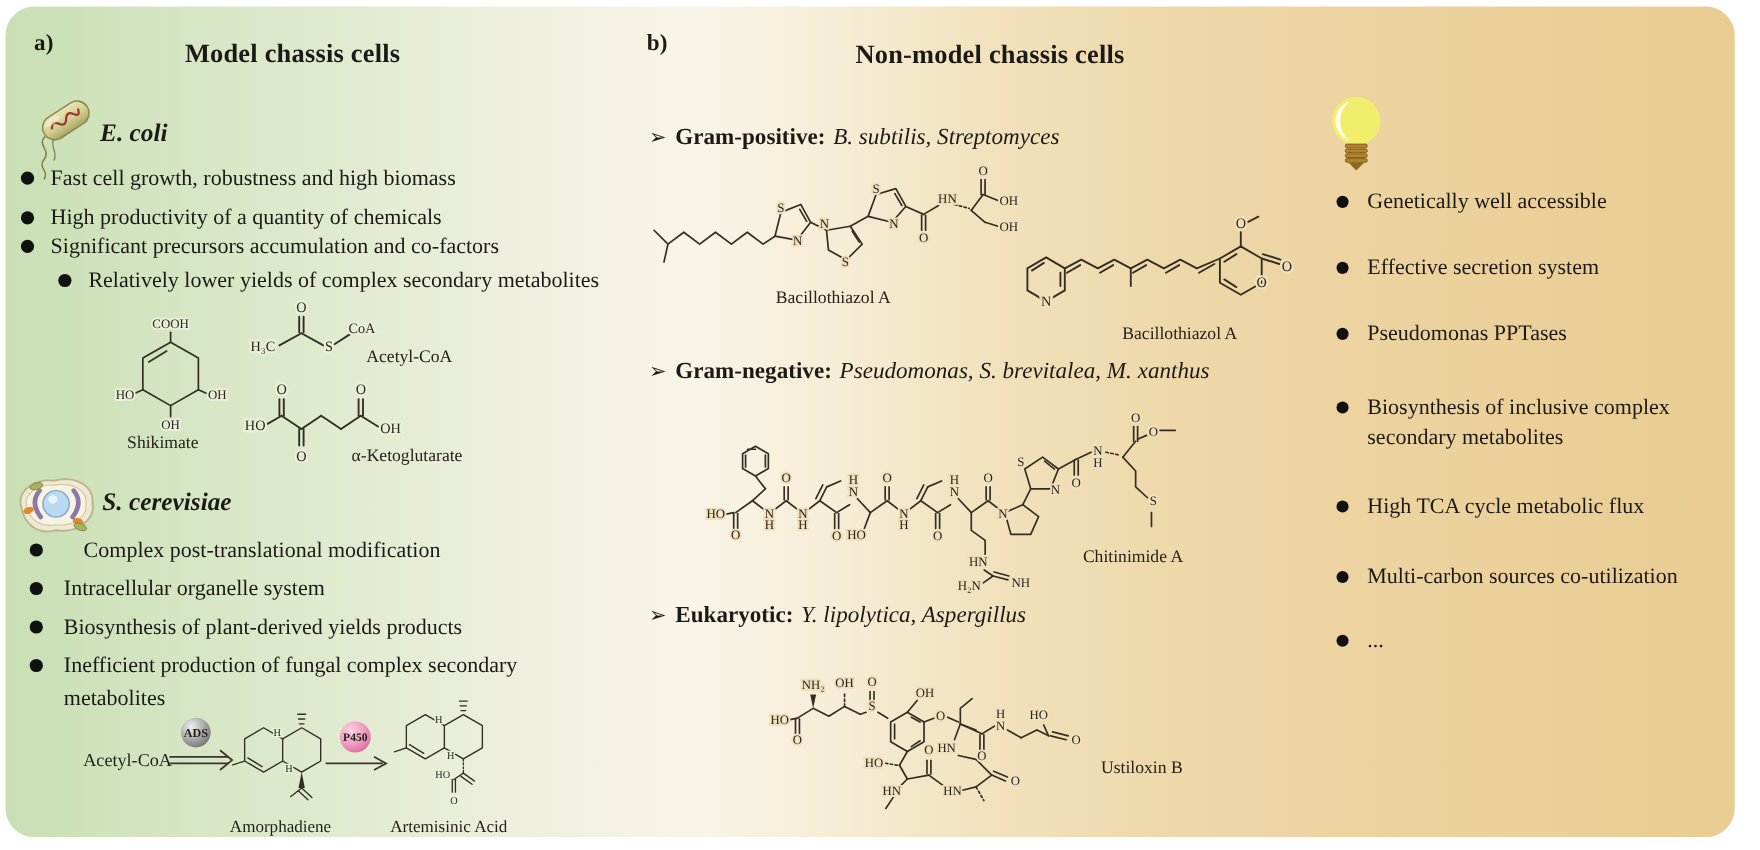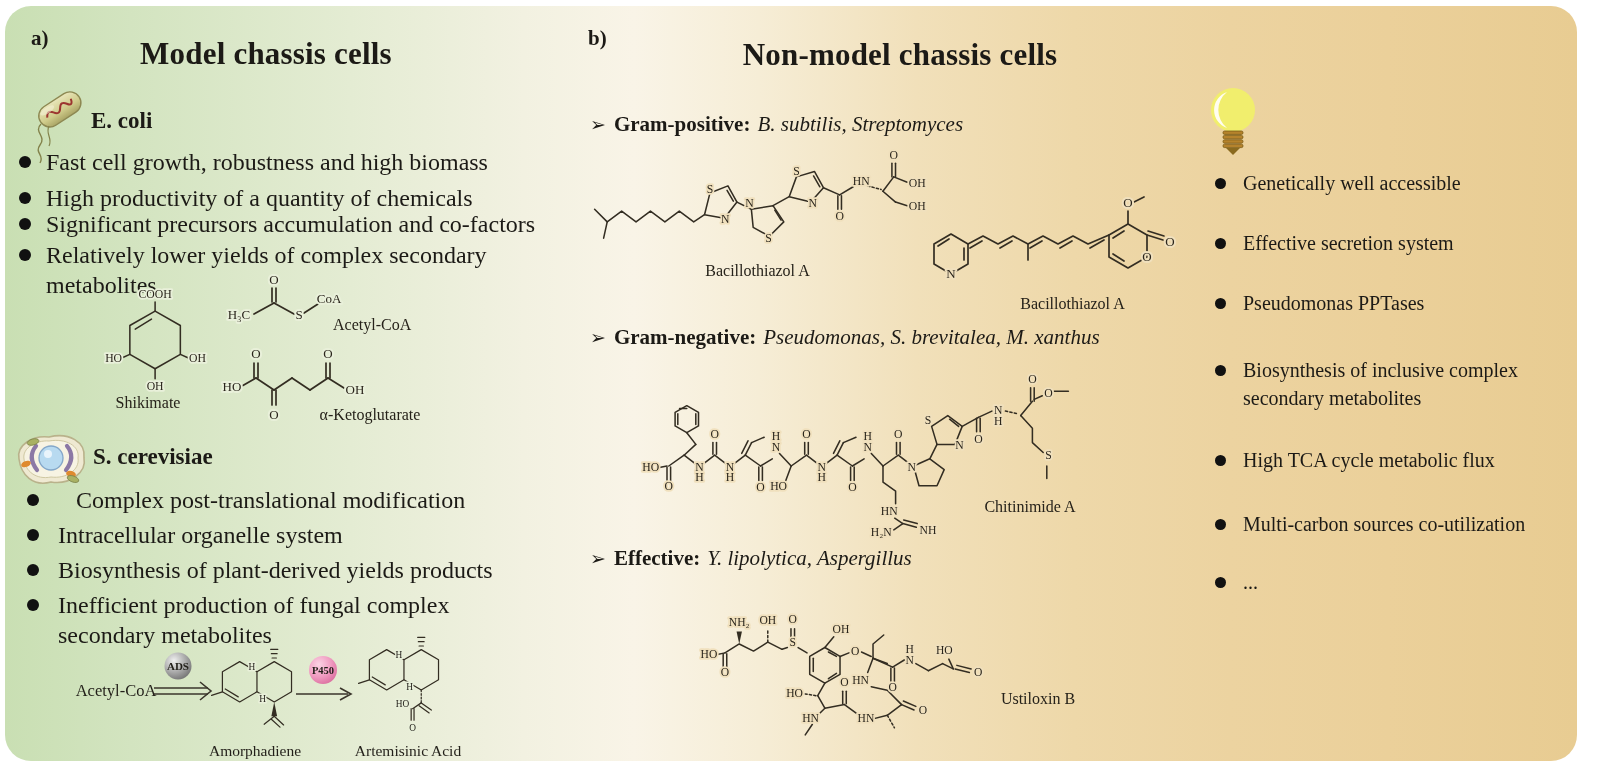--- a/index.html
+++ b/index.html
@@ -3,25 +3,25 @@
 <meta charset="utf-8">
 <style>
   html,body{margin:0;padding:0;background:#ffffff;}
   .page{position:relative;width:1600px;height:773px;background:#ffffff;overflow:hidden;
         font-family:"Liberation Serif","DejaVu Serif",serif;color:#1c1a16;}
   .panel{position:absolute;left:5px;top:6px;width:1572px;height:755px;border-radius:26px;
         background:linear-gradient(90deg,#c9dfb3 0%,#d3e4c0 8%,#e4ecd3 22%,#f2f1e1 33%,
                    #f9f4e7 40%,#f6edd6 48%,#f1e0ba 58%,#eed8a9 68%,#ecd3a0 78%,#ebd09a 88%,#e8cc92 100%);}
   .abs{position:absolute;}
   .lbl{font-weight:bold;font-size:21px;}
-  .title{font-weight:bold;font-size:31px;text-align:center;letter-spacing:.2px;}
-  .org{font-weight:bold;font-size:23px;}
+  .title{font-weight:bold;font-size:24px;text-align:center;letter-spacing:.2px;}
+  .org{font-weight:bold;font-style:italic;font-size:23px;}
   .brow{position:absolute;display:flex;align-items:flex-start;}
   .dot{flex:0 0 auto;width:12px;height:12px;border-radius:50%;background:#111;margin-top:9px;}
-  .btxt{font-size:24px;line-height:30px;}
+  .btxt{font-size:20px;line-height:30px;}
   .mol-label{font-size:16px;text-align:center;color:#26221a;}
   .ghead{font-size:21px;white-space:nowrap;}
   .ghead .arrow{font-size:19px;margin-right:8px;}
   .ghead .gname{font-weight:bold;}
   .ghead .gspecies{font-style:italic;margin-left:7px;}
   .adv{display:flex;gap:17px;font-family:Liberation Serif, serif;}
   .adv .dot{width:11px;height:11px;margin-top:9px;}
   .adv .btxt{font-size:20px;line-height:28px;width:306px;}
   svg{display:block;overflow:visible;}
   .mol line,.mol path,.mol polyline{stroke:#332d22;stroke-width:1.7;fill:none;stroke-linecap:round;stroke-linejoin:round;}
@@ -254,21 +254,21 @@
     <polygon points="19,62 33,62 26,69" fill="#8a6a1e"></polygon>
   </svg>
 
   <div class="abs ghead" style="left:585px;top:106px;">
     <span class="arrow">➢</span><span class="gname">Gram-positive:</span><span class="gspecies">B. subtilis, Streptomyces</span>
   </div>
   <div class="abs ghead" style="left:585px;top:319px;">
     <span class="arrow">➢</span><span class="gname">Gram-negative:</span><span class="gspecies">Pseudomonas, S. brevitalea, M. xanthus</span>
   </div>
   <div class="abs ghead" style="left:585px;top:540px;">
-    <span class="arrow">➢</span><span class="gname">Effective:</span><span class="gspecies">Y. lipolytica, Aspergillus</span>
+    <span class="arrow">➢</span><span class="gname">Eukaryotic:</span><span class="gspecies">Y. lipolytica, Aspergillus</span>
   </div>
 
   <svg class="abs mol tan" style="left:586px;top:142px;" width="382" height="119" viewBox="0 0 424 132">
     <polyline points="4,68 18,82 34,70 50,82 66,70 82,82 98,70 114,82 126,74"></polyline>
     <line x1="18" y1="82" x2="14" y2="100"></line>
     <path d="M126,74 L132,50 L152,42 L162,60 L148,78 Z"></path>
     <line x1="151" y1="47" x2="158" y2="59"></line>
     <line x1="162" y1="60" x2="178" y2="68"></line>
     <path d="M178,68 L202,64 L214,82 L198,98 L180,88 Z"></path>
     <line x1="204" y1="69" x2="211" y2="80"></line>

